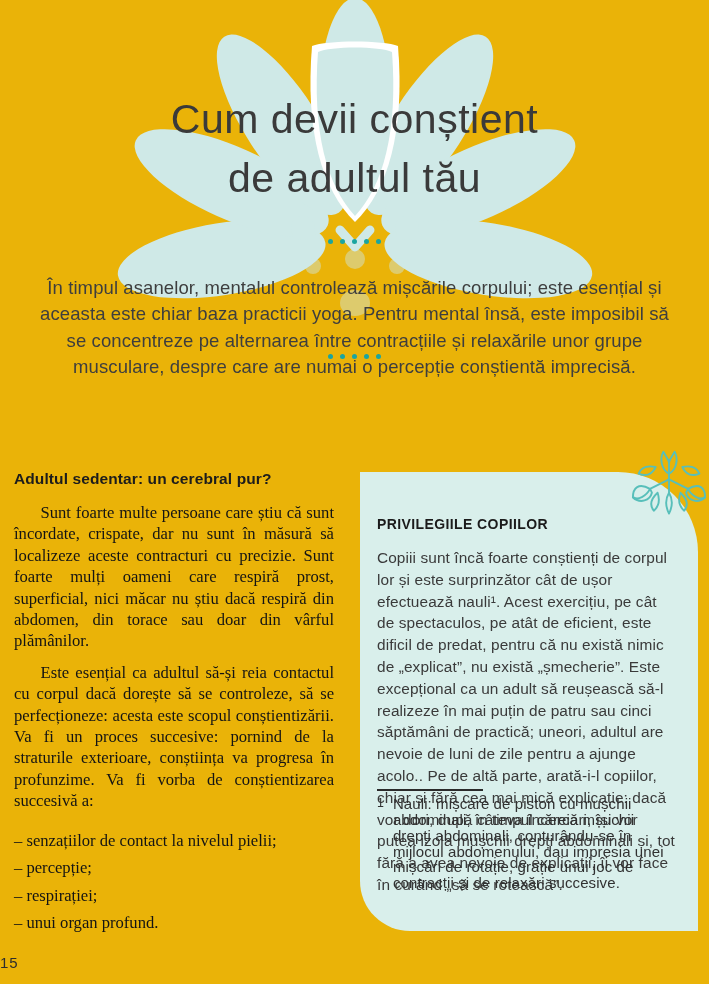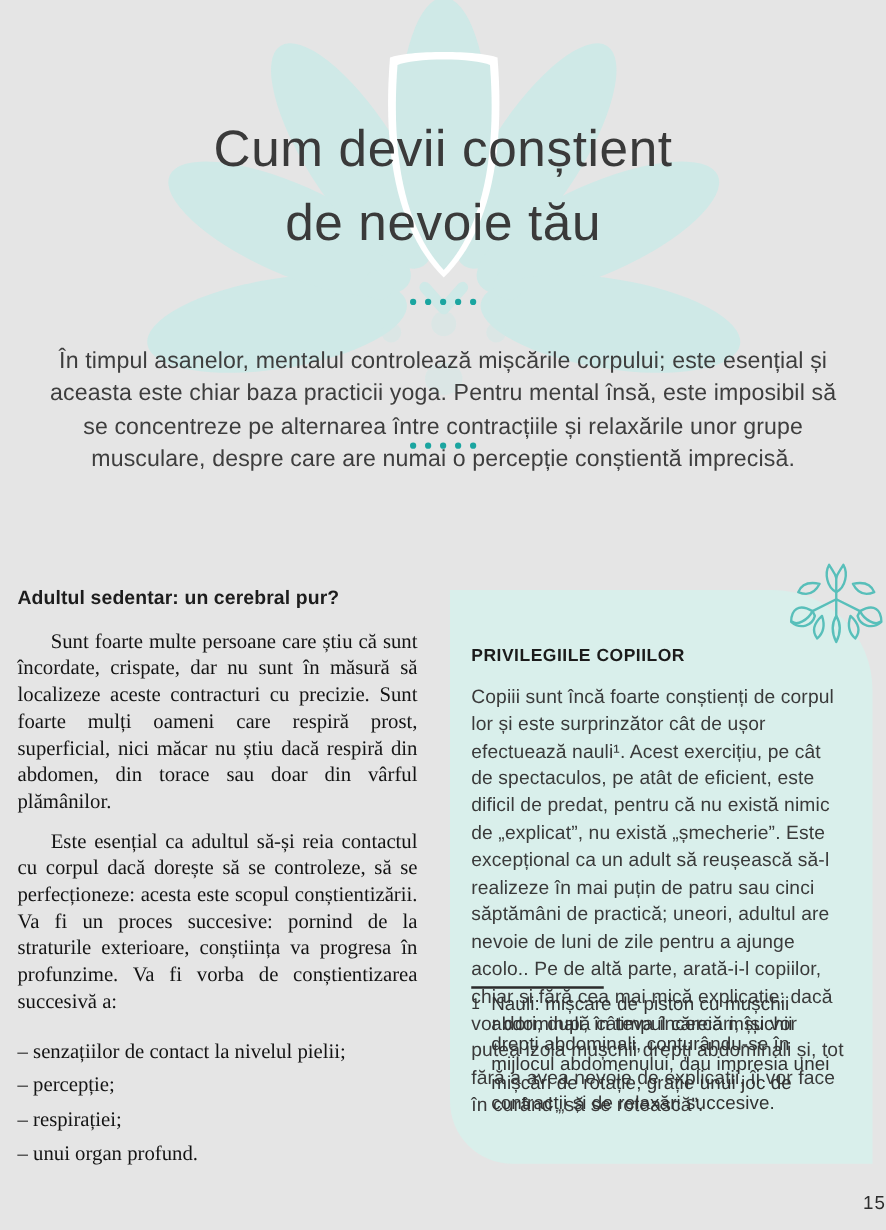--- a/index.html
+++ b/index.html
@@ -1,19 +1,19 @@
 <!DOCTYPE html>
 <html><head>
 <meta charset="utf-8">
 <style>
   html,body{margin:0;padding:0;background:#ffffff;}
   .page{
     position:relative;
     width:709px;height:984px;
-    background:#e5e5e5;
+    background:#eab308;
     overflow:hidden;
     font-family:"Liberation Sans",sans-serif;
   }
   
   .lotus{position:absolute;top:0;left:0;width:709px;height:340px;pointer-events:none;}
   
   .title{
     position:absolute;top:90px;left:0;width:709px;
     text-align:center;
     font-weight:300;
@@ -69,21 +69,21 @@
   .footnote{position:absolute;left:17px;right:26px;bottom:40px;}
   .footnote .rule{width:106px;border-top:2px solid #2b2b2b;margin-bottom:5px;}
   .footnote .fn-row{display:flex;gap:9px;}
   .footnote .fn-marker{font-size:12.4px;line-height:15.8px;color:#313131;}
   .footnote .fn-text{font-size:15px;line-height:15.8px;color:#313131;letter-spacing:0.1px;}
   
   .corner-flower{position:absolute;top:446px;left:631px;width:76px;height:82px;}
   
   .page-number{
     position:absolute;bottom:13px;left:0;width:709px;
-    text-align:right;font-size:15px;color:#2d2d2d;letter-spacing:1px;
+    text-align:left;font-size:15px;color:#2d2d2d;letter-spacing:1px;
   }
 </style>
 </head>
 <body>
 
 <div class="page">
 
   <svg class="lotus" viewBox="0 0 709 340" aria-hidden="true">
     <g fill="#cfe9e7">
       <ellipse cx="355" cy="103" rx="36" ry="105" transform="rotate(-99 355 238)"></ellipse>
@@ -102,21 +102,21 @@
         <circle cx="313" cy="266" r="8"></circle>
         <circle cx="355" cy="259" r="10"></circle>
         <circle cx="397" cy="266" r="8"></circle>
         <ellipse cx="355" cy="303" rx="15" ry="13"></ellipse>
       </g>
     </g>
   </svg>
 
   <div class="title">
     <div>Cum devii conștient</div>
-    <div>de nevoie tău</div>
+    <div>de adultul tău</div>
   </div>
 
   <div class="dots dots-top">
     <span></span>
       <span></span>
       <span></span>
       <span></span>
       <span></span>
   </div>
 

